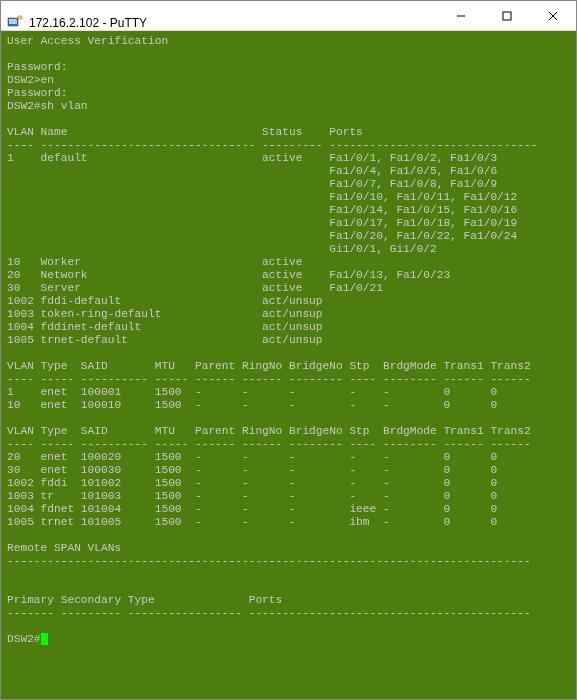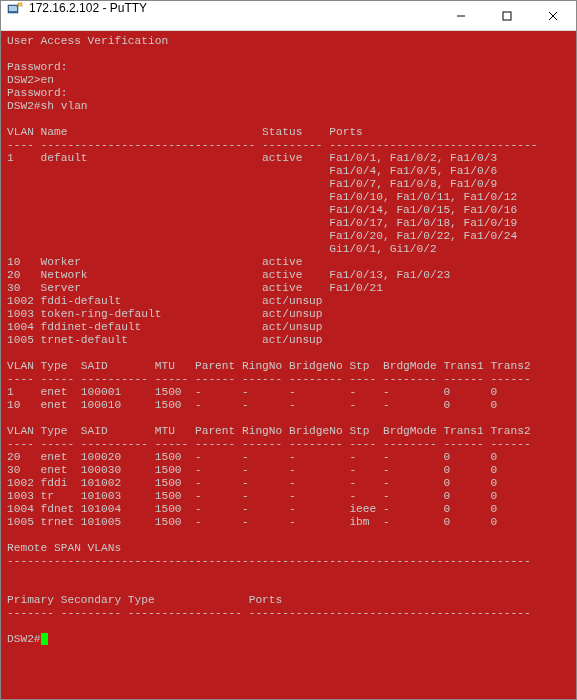--- a/index.html
+++ b/index.html
@@ -15,21 +15,21 @@
       height: 700px;
       background: #fff;
       border: 1px solid #888;
       display: flex;
       flex-direction: column;
     }
     .titlebar {
       height: 30px;
       background: #fff;
       display: flex;
-      align-items: flex-start;
+      align-items: flex-end;
       padding-left: 6px;
       border-bottom: 1px solid #ddd;
       user-select: none;
     }
     .titlebar .icon {
       width: 16px;
       height: 16px;
       margin-right: 6px;
       display: inline-flex;
       align-items: center;
@@ -48,21 +48,21 @@
       width: 46px;
       height: 100%;
       display: flex;
       align-items: center;
       justify-content: center;
       font-size: 13px;
       color: #000;
     }
     .terminal {
       flex: 1;
-      background: #b91c1c;
+      background: #4d7c0f;
       color: #c9c9c9;
       font-family: "Consolas", "Courier New", monospace;
       font-size: 11.2px;
       line-height: 13px;
       padding: 4px 6px;
       white-space: pre;
       overflow: hidden;
     }
     .cursor {
       display: inline-block;

